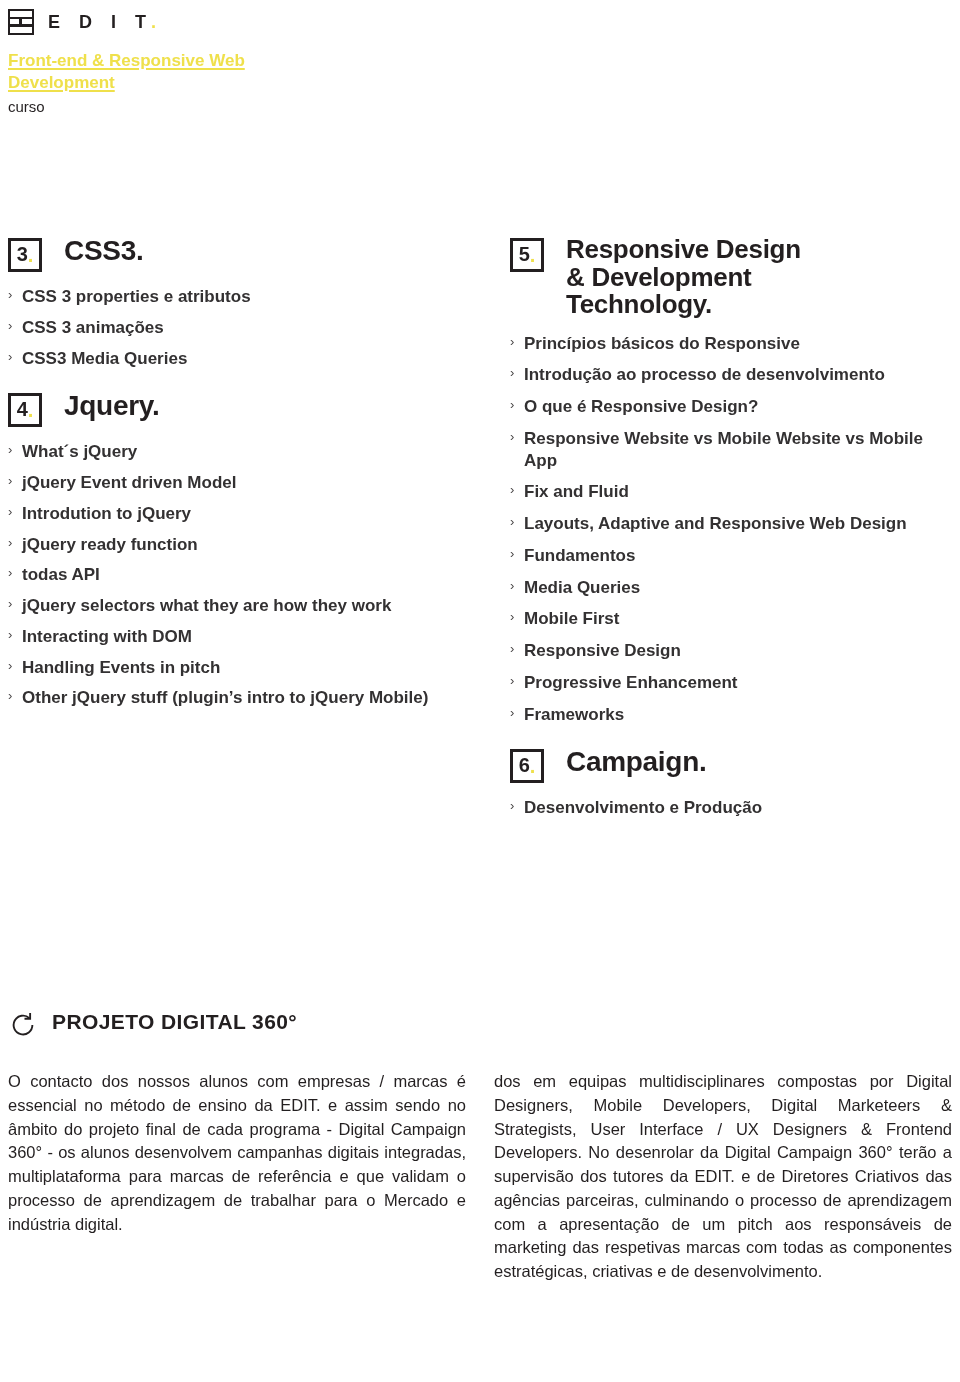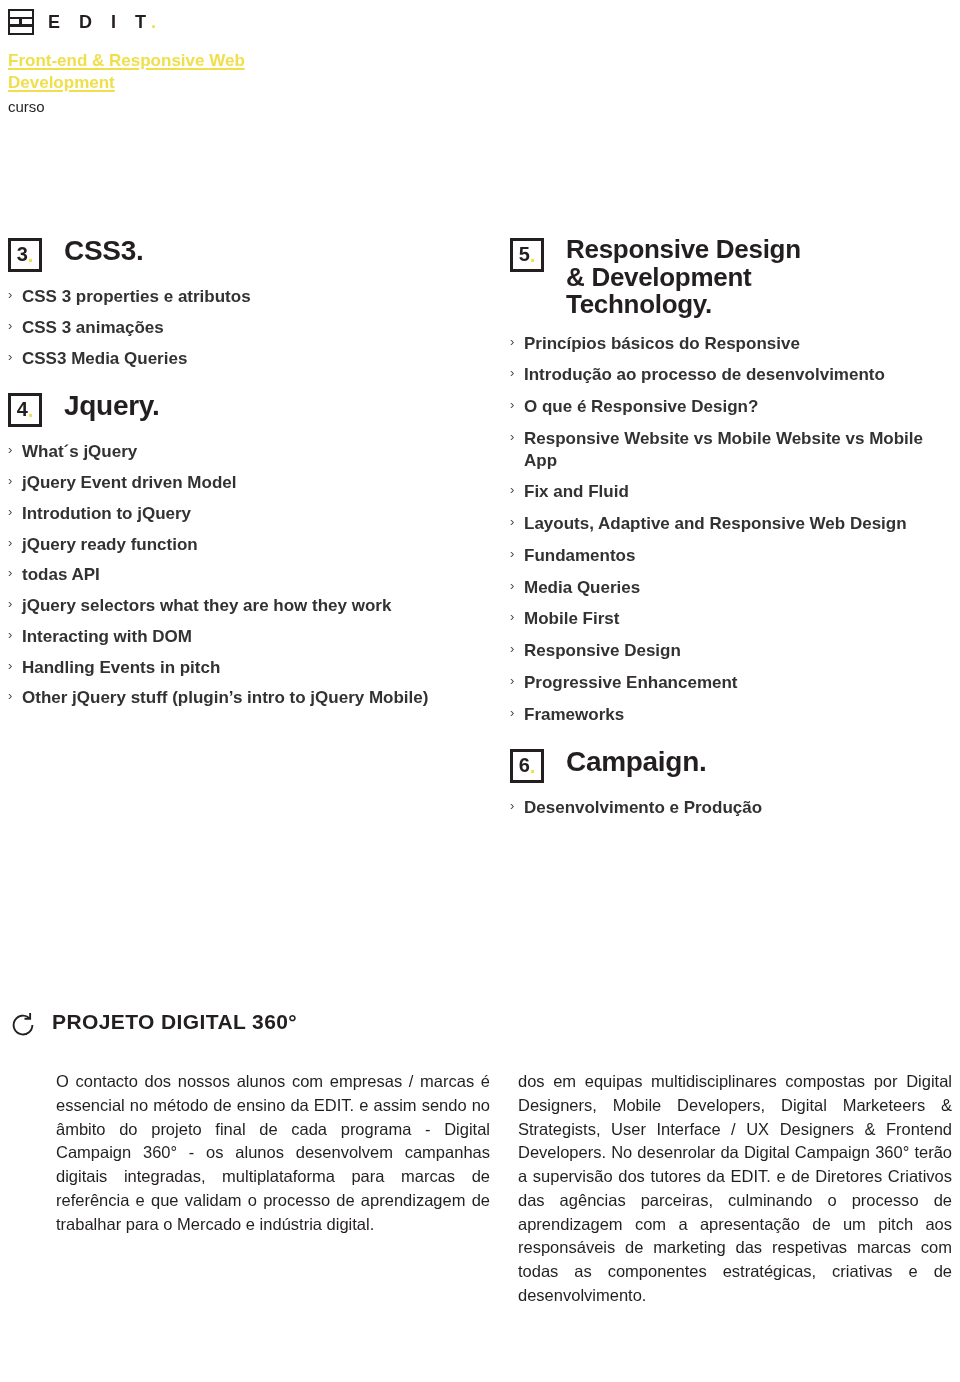--- a/index.html
+++ b/index.html
@@ -159,21 +159,20 @@
     margin-left: 14px;
     font-size: 21px;
     font-weight: bold;
     letter-spacing: 0.4px;
     color: #231f20;
   }
 
   .p360-cols {
     display: flex;
     gap: 28px;
-    margin-left: 48px;
   }
   .p360-col { width: 466px; }
   .p360-col p {
     font-size: 16.5px;
     line-height: 1.44;
     text-align: justify;
     color: #231f20;
     margin-bottom: 18px;
   }
   .p360-col p:last-child { margin-bottom: 0; }

